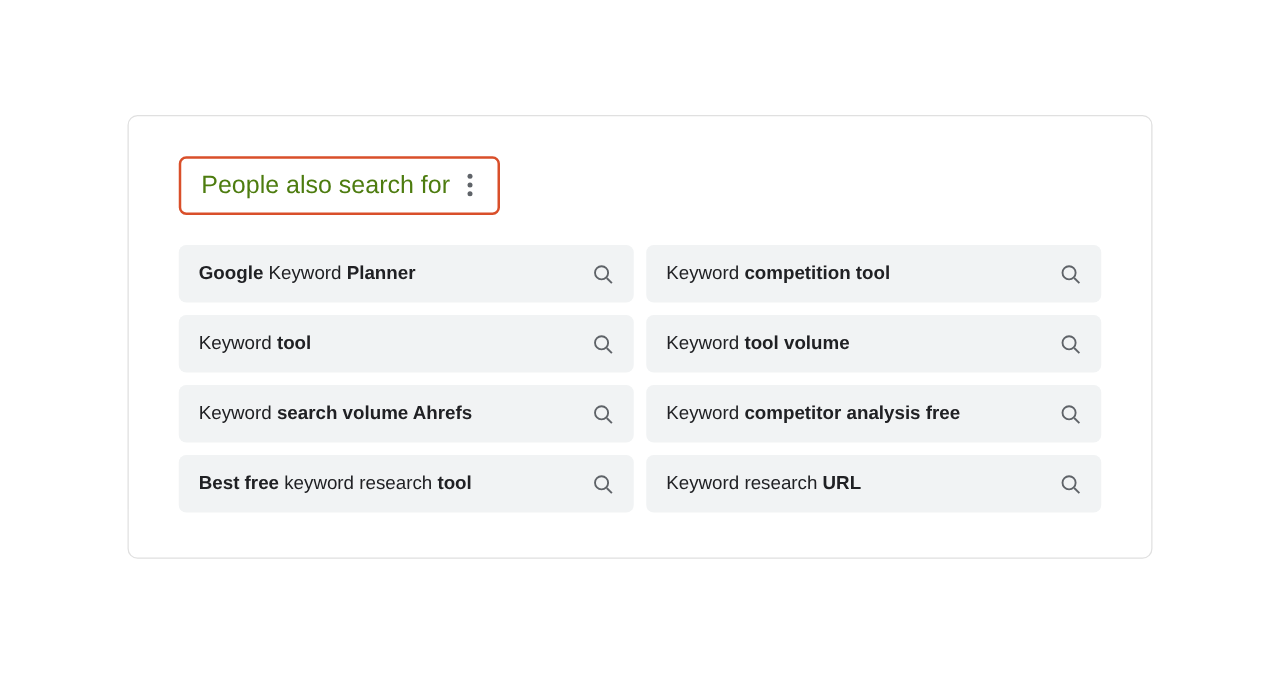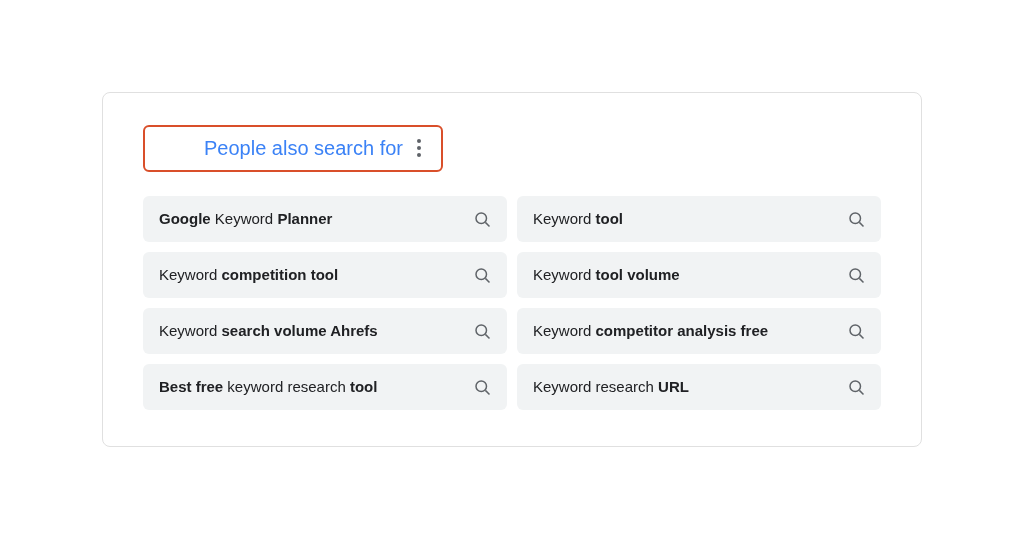--- a/index.html
+++ b/index.html
@@ -33,23 +33,22 @@
       border: 2px solid #d94f2a;
       border-radius: 6px;
       padding: 10px 16px;
       display: inline-flex;
       margin-bottom: 24px;
     }
 
     .section-title {
       font-size: 20px;
       font-weight: 400;
-      color: #3b82f6;
+      color: #4d7c0f;
       white-space: nowrap;
-      margin-left: 43px;
     }
 
     .dots-icon {
       font-size: 18px;
       color: #5f6368;
       cursor: pointer;
       display: flex;
       flex-direction: column;
       gap: 3px;
       padding: 2px 4px;
@@ -117,31 +116,31 @@
         <strong>Google</strong> Keyword <strong>Planner</strong>
       </span>
       <svg class="search-icon-svg" viewBox="0 0 24 24" xmlns="http://www.w3.org/2000/svg">
         <circle cx="11" cy="11" r="7"></circle>
         <line x1="16.5" y1="16.5" x2="22" y2="22"></line>
       </svg>
     </div>
 
     <div class="search-item">
       <span class="item-text">
-        Keyword <strong>tool</strong>
+        Keyword <strong>competition tool</strong>
       </span>
       <svg class="search-icon-svg" viewBox="0 0 24 24" xmlns="http://www.w3.org/2000/svg">
         <circle cx="11" cy="11" r="7"></circle>
         <line x1="16.5" y1="16.5" x2="22" y2="22"></line>
       </svg>
     </div>
 
     <div class="search-item">
       <span class="item-text">
-        Keyword <strong>competition tool</strong>
+        Keyword <strong>tool</strong>
       </span>
       <svg class="search-icon-svg" viewBox="0 0 24 24" xmlns="http://www.w3.org/2000/svg">
         <circle cx="11" cy="11" r="7"></circle>
         <line x1="16.5" y1="16.5" x2="22" y2="22"></line>
       </svg>
     </div>
 
     <div class="search-item">
       <span class="item-text">
         Keyword <strong>tool volume</strong>

